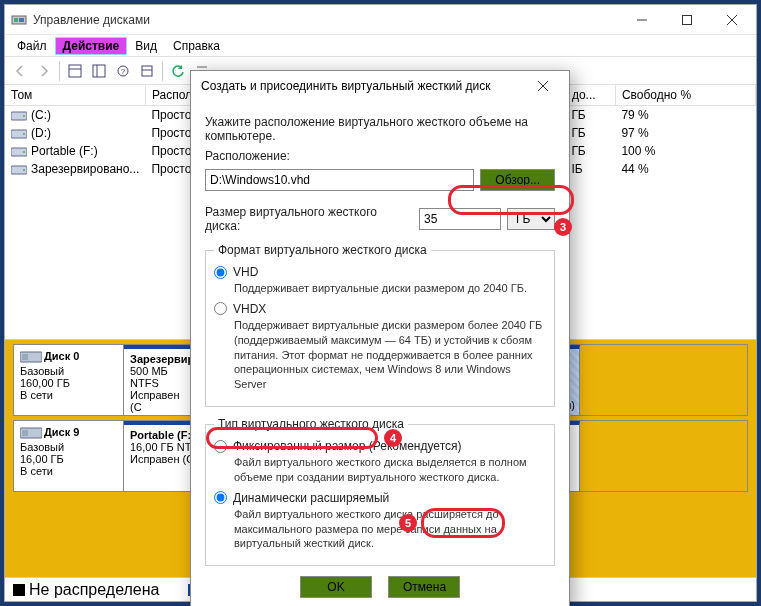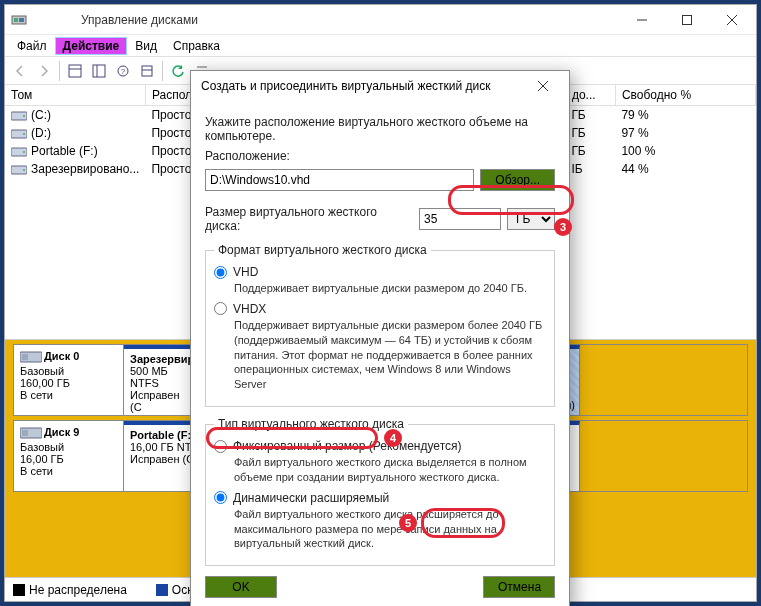--- a/index.html
+++ b/index.html
@@ -1,20 +1,20 @@
 <!DOCTYPE html>
 <html><head>
 <meta charset="utf-8">
 <style>
 * { box-sizing: border-box; margin: 0; padding: 0; font-family: 'Segoe UI', Tahoma, sans-serif; }
 body { background: #1a3a6e; width: 761px; height: 606px; overflow: hidden; padding: 4px; }
 .window { background: #fff; width: 753px; height: 598px; border: 1px solid #aaa; display: flex; flex-direction: column; }
 .titlebar { height: 30px; display: flex; align-items: center; padding: 0 2px 0 6px; background: #fff; border-bottom: 1px solid #e8e8e8; }
 .titlebar .icon { width: 16px; height: 16px; margin-right: 6px; display: flex; align-items: center; justify-content: center; }
-.titlebar .title { flex: 1; font-size: 12px; color: #333; margin-left: 48px; }
+.titlebar .title { flex: 1; font-size: 12px; color: #333; }
 .winbtns { display: flex; }
 .winbtn { width: 45px; height: 28px; display: flex; align-items: center; justify-content: center; cursor: pointer; }
 .winbtn svg { stroke: #333; stroke-width: 1; fill: none; }
 .menubar { height: 22px; display: flex; align-items: center; padding: 0 4px; font-size: 12px; border-bottom: 1px solid #e0e0e0; }
 .menuitem { padding: 2px 8px; cursor: pointer; }
 .menuitem.active { background: #d946ef; border: 1px solid #99d1ff; padding: 1px 7px; font-weight: bold; }
 .toolbar { height: 28px; display: flex; align-items: center; padding: 0 4px; gap: 2px; border-bottom: 1px solid #e0e0e0; }
 .tbtn { width: 22px; height: 22px; border: 1px solid transparent; display: flex; align-items: center; justify-content: center; cursor: pointer; }
 .tbtn.disabled { opacity: 0.4; cursor: default; }
 .tsep { width: 1px; height: 20px; background: #ccc; margin: 0 2px; }
@@ -25,37 +25,37 @@
 .tbl td { padding: 2px 6px; white-space: nowrap; }
 .diskicon { display: inline-block; width: 16px; height: 12px; vertical-align: middle; margin-right: 4px; }
 .botpane { flex: 1; overflow: auto; background: #eab308; }
 .diskrow { display: flex; border: 1px solid #888; margin: 4px 8px; height: 72px; }
 .disklabel { width: 110px; border-right: 1px solid #888; padding: 4px 6px; font-size: 11px; background: #fff; }
 .disklabel .dname { font-weight: bold; }
 .dicn { display: inline-block; width: 22px; height: 16px; vertical-align: middle; margin-right: 2px; }
 .part { border-right: 1px solid #888; padding: 4px 6px; font-size: 11px; background: #fff; position: relative; }
 .part.primary { border-top: 4px solid #1644a0; }
 .part.selected { background: repeating-linear-gradient(45deg,#c4d8f5,#c4d8f5 3px,#b4cef0 3px,#b4cef0 6px); }
-.legend { height: 24px; border-top: 1px solid #ccc; display: flex; align-items: center; padding: 0 8px; font-size: 12px; gap: 29px; }
+.legend { height: 24px; border-top: 1px solid #ccc; display: flex; align-items: center; padding: 0 8px; font-size: 16px; gap: 29px; }
 .legbox { width: 12px; height: 12px; display: inline-block; margin-right: 4px; vertical-align: middle; }
 .dialog { position: absolute; left: 190px; top: 70px; width: 380px; background: #fff; border: 1px solid #888; box-shadow: 4px 4px 18px rgba(0,0,0,0.35); z-index: 10; }
 .dlgtitle { height: 30px; display: flex; align-items: center; padding: 0 6px 0 10px; font-size: 12px; }
 .dlgtitle span { flex: 1; }
 .dlgclose { width: 40px; height: 28px; display: flex; align-items: center; justify-content: center; cursor: pointer; }
 .dlgbody { padding: 8px 14px 12px; font-size: 12px; color: #222; }
 .fld { margin: 6px 0; }
 .row { display: flex; align-items: center; gap: 6px; }
 .txtinput { border: 1px solid #888; padding: 2px 4px; font-size: 12px; height: 22px; }
 .btn { border: 1px solid #888; background: #4d7c0f; padding: 2px 14px; font-size: 12px; height: 22px; cursor: pointer; }
 .fieldset { border: 1px solid #ccc; padding: 6px 8px 8px; margin-top: 10px; }
 .fieldset legend { font-size: 12px; padding: 0 4px; }
 .radio { display: flex; align-items: center; gap: 6px; margin: 2px 0; }
 .radio input { margin: 0; }
 .desc { font-size: 11px; color: #333; margin: 2px 2px 6px 20px; line-height: 1.35; }
-.mainbtns { display: flex; justify-content: space-between; gap: 16px; margin-top: 10px; }
+.mainbtns { display: flex; justify-content: center; gap: 16px; margin-top: 10px; }
 .ann { position: absolute; border: 3px solid #e32636; border-radius: 14px; pointer-events: none; z-index: 20; }
 .annnum { position: absolute; width: 18px; height: 18px; background: #e32636; color: #fff; border-radius: 50%; font-size: 11px; font-weight: bold; display: flex; align-items: center; justify-content: center; z-index: 21; pointer-events: none; }
 </style>
 </head>
 <body>
 
 <div class="window">
   <div class="titlebar">
     <span class="icon">
         <svg width="16" height="16">

